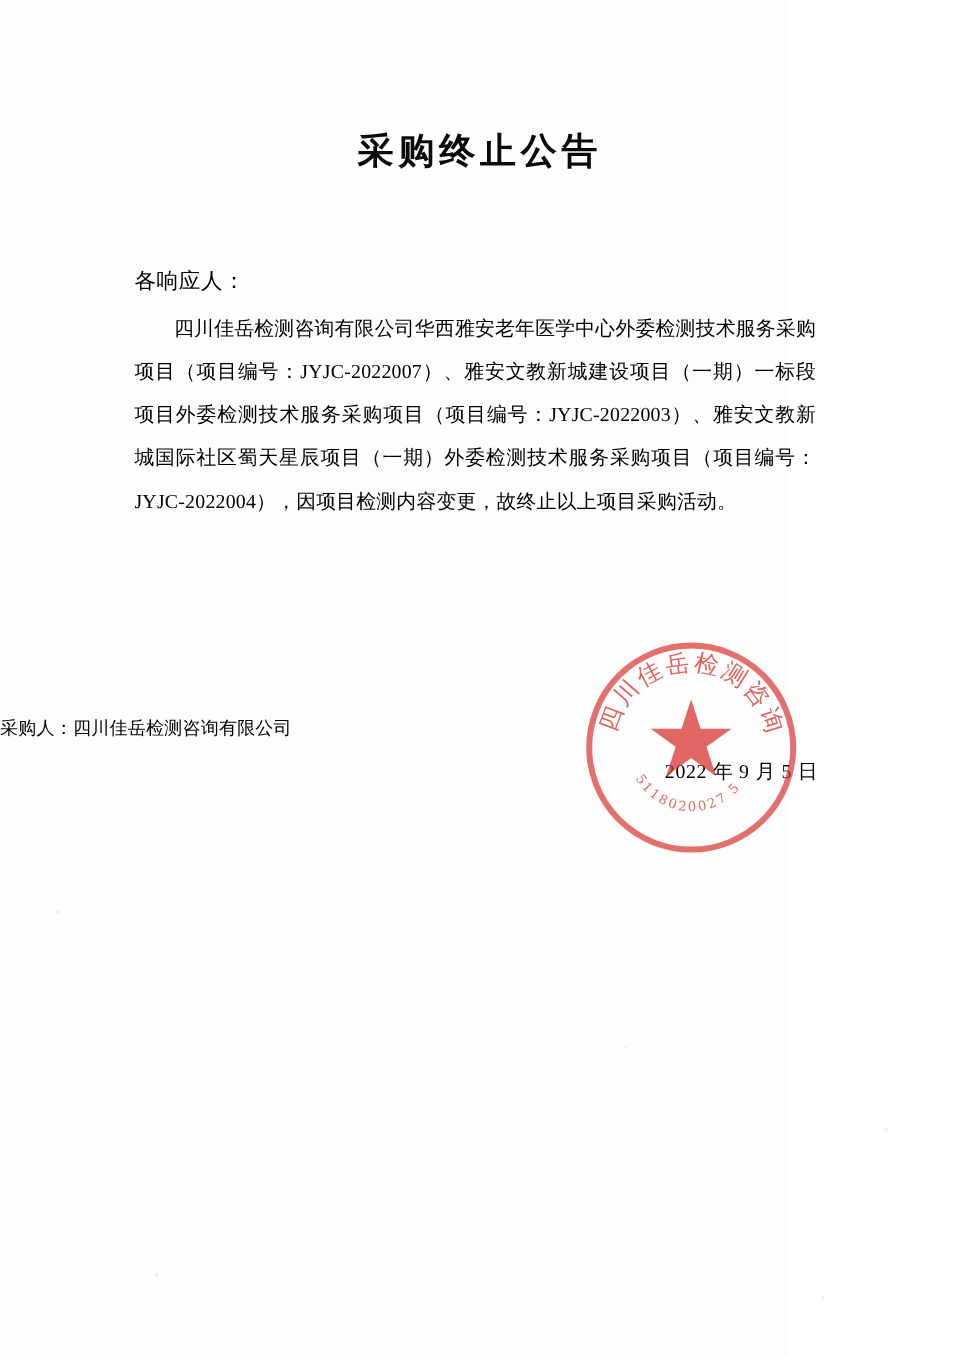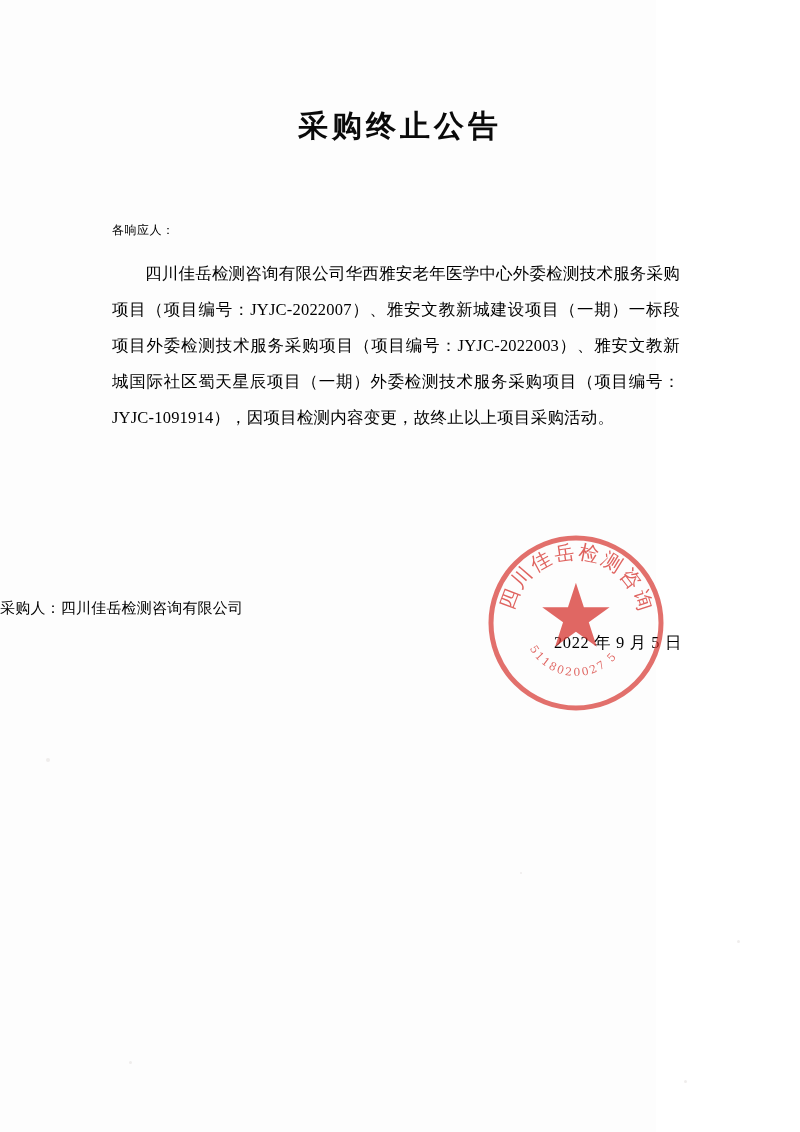--- a/index.html
+++ b/index.html
@@ -38,21 +38,21 @@
     font-size: 30px;
     font-weight: bold;
     letter-spacing: 4px;
     font-family: "DejaVu Serif", "Liberation Serif", serif;
     color: #0a0a0a;
   }
   .salutation {
     position: absolute;
     top: 222px;
     left: 112px;
-    font-size: 12px;
+    font-size: 18px;
     letter-spacing: 0.5px;
   }
   .body-block {
     position: absolute;
     top: 256px;
     left: 112px;
     width: 568px;
     font-size: 16.5px;
     line-height: 2.18;
     text-align: justify;
@@ -109,21 +109,21 @@
   <div class="speckle" style="left:737px;top:940px;width:3px;height:3px;"></div>
   <div class="speckle" style="left:129px;top:1061px;width:3px;height:3px;"></div>
   <div class="speckle" style="left:684px;top:1080px;width:3px;height:3px;"></div>
   <div class="speckle" style="left:520px;top:872px;width:2px;height:2px;"></div>
 
   <h1 class="doc-title">采购终止公告</h1>
 
   <div class="salutation">各响应人：</div>
 
   <div class="body-block">
-    <p>四川佳岳检测咨询有限公司华西雅安老年医学中心外委检测技术服务采购项目（项目编号：JYJC-2022007）、雅安文教新城建设项目（一期）一标段项目外委检测技术服务采购项目（项目编号：JYJC-2022003）、雅安文教新城国际社区蜀天星辰项目（一期）外委检测技术服务采购项目（项目编号：JYJC-1091914），因项目检测内容变更，故终止以上项目采购活动。</p>
+    <p>四川佳岳检测咨询有限公司华西雅安老年医学中心外委检测技术服务采购项目（项目编号：JYJC-2022007）、雅安文教新城建设项目（一期）一标段项目外委检测技术服务采购项目（项目编号：JYJC-2022003）、雅安文教新城国际社区蜀天星辰项目（一期）外委检测技术服务采购项目（项目编号：JYJC-2022004），因项目检测内容变更，故终止以上项目采购活动。</p>
   </div>
 
   <div class="sign-block">
     <div class="sign-line">
       <span>采购人：</span><span>四川佳岳检测咨询有限公司</span>
     </div>
     <div class="sign-date">2022 年 9 月 5 日</div>
   </div>
 
   <div class="seal">

